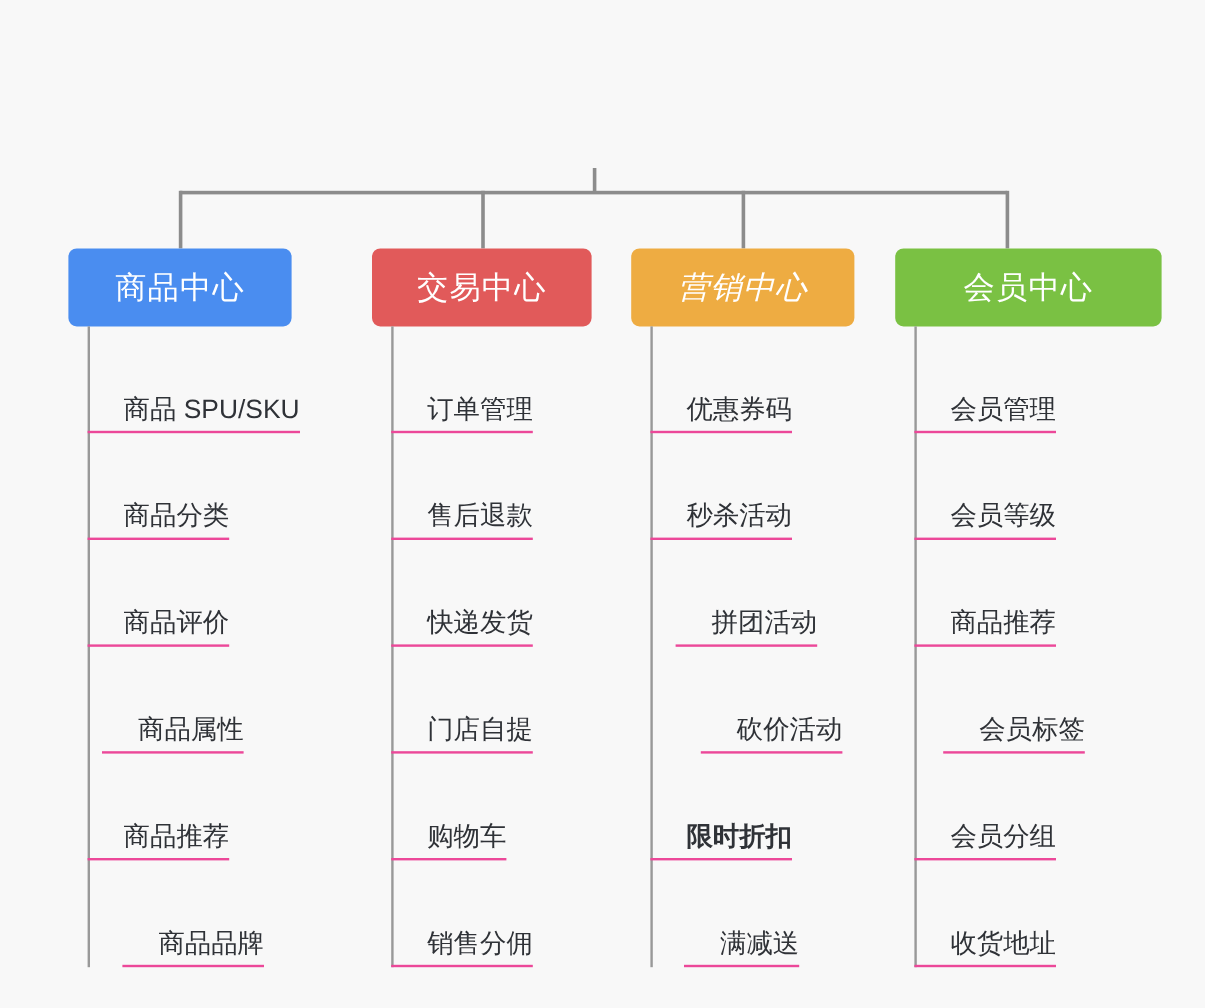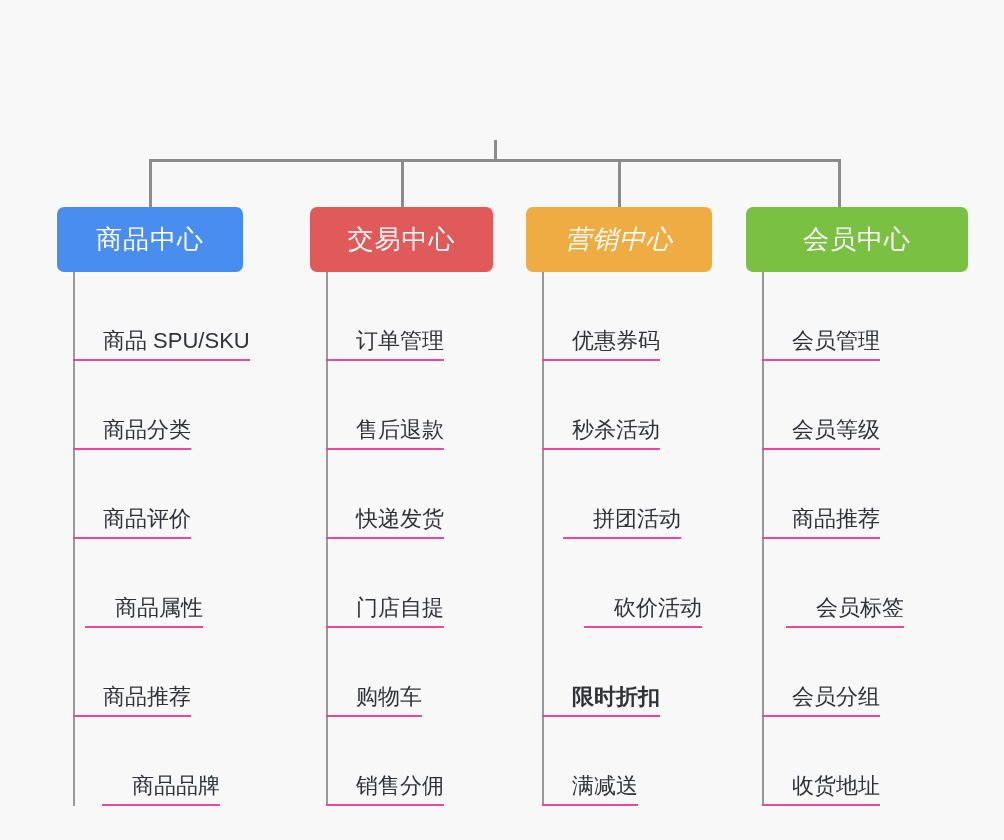--- a/index.html
+++ b/index.html
@@ -254,21 +254,21 @@
         </div>
         <div class="item" style="top: 178px; left: 0px; padding-left: 21px;">
           <span class="item-label">拼团活动</span>
         </div>
         <div class="item" style="top: 267px; left: 0px; margin-left: 42px;">
           <span class="item-label">砍价活动</span>
         </div>
         <div class="item" style="top: 356px; left: 0px; font-weight: bold;">
           <span class="item-label">限时折扣</span>
         </div>
-        <div class="item" style="top: 445px; left: 0px;">
+        <div class="item" style="top: 445px; left: 0px; padding-left: 28px;">
           <span class="item-label">满减送</span>
         </div>
       </div>
       <div class="conn conn-drop" style="left: 838px;"></div>
       <div class="cat-header" style="left: 746px; width: 222px; background: rgb(122, 193, 67);">
         <span>会员中心</span>
       </div>
       <div class="branch" style="left: 762px;">
         <div class="branch-spine" style="height: 534px;"></div>
         <div class="item" style="top: 0px; left: 0px;">

